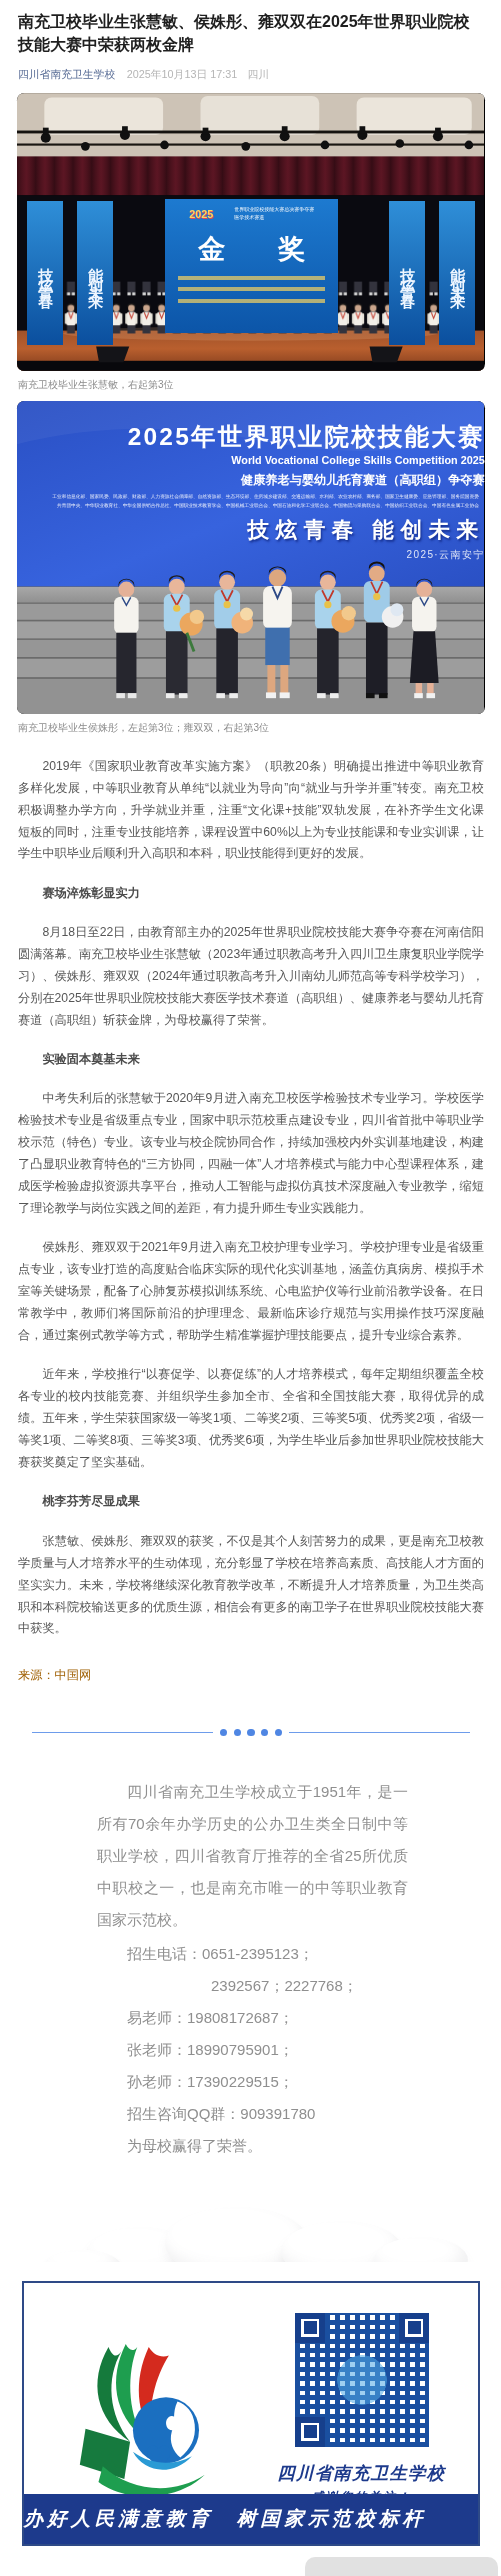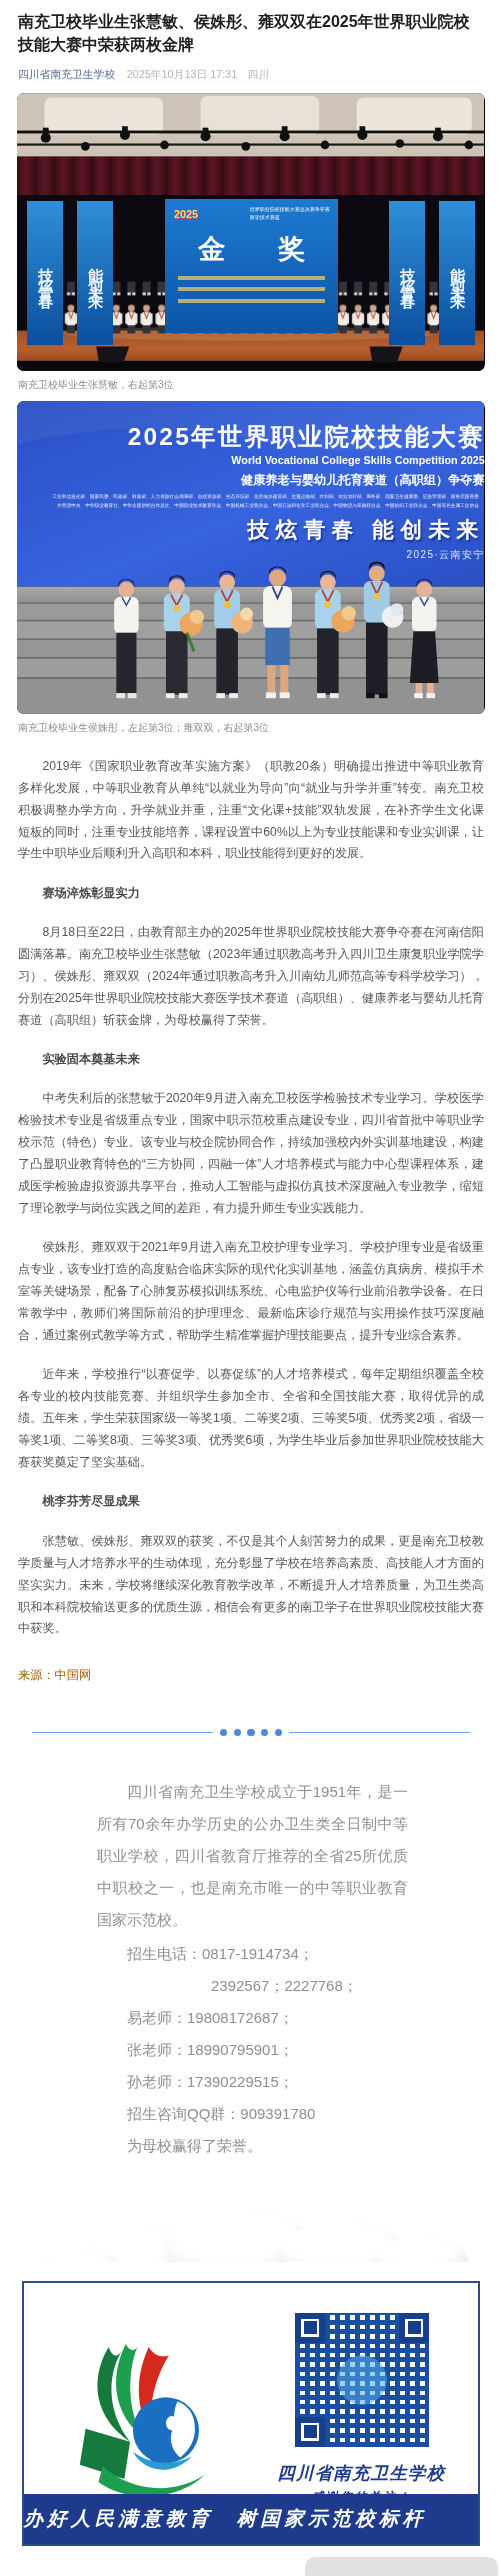--- a/index.html
+++ b/index.html
@@ -13,21 +13,21 @@
   .photo{position:relative;margin:0 17.3px;border-radius:7.2px;overflow:hidden;background:#000;}
   .photo1{height:278px;}
   .photo2{height:313px;}
   .caption{font-size:10px;color:#8c8c8c;margin:7.2px 18px 8px;line-height:14.4px;}
   
   .vbanner{position:absolute;top:108px;width:36px;height:144px;
      background:linear-gradient(180deg,#2f8fd8,#0b4f9e);display:flex;align-items:center;justify-content:center;}
   .vbanner span{writing-mode:vertical-rl;color:#eef6ff;font-size:15px;letter-spacing:8.6px;font-weight:600;}
   .screen{position:absolute;left:148px;top:106px;width:173px;height:134px;
      background:linear-gradient(180deg,#1d7ad0,#0c55a8);padding:7.2px 8.6px;box-sizing:border-box;text-align:center;}
-  .screen-head{display:flex;align-items:center;justify-content:space-between;gap:21px;}
+  .screen-head{display:flex;align-items:center;justify-content:center;gap:21px;}
   .screen-year{font-size:10.8px;font-weight:800;color:#ffd75e;text-shadow:0.7px 0.7px 0 #e0465a;}
   .screen-sub{font-size:5px;color:#fff;text-align:left;line-height:1.5;}
   .award{font-size:27px;color:#fff;font-weight:700;letter-spacing:13px;margin:10px 0 8.6px;text-indent:13px;}
   .gold-lines{height:32px;background:
      repeating-linear-gradient(180deg,rgba(255,215,94,.85) 0 3.6px,transparent 3.6px 11.5px);
      opacity:.8;margin:0 4.3px;}
   
   .p2text{position:absolute;left:0;right:0;text-align:right;color:#fff;}
   .p2-title{top:18.7px;font-size:24.5px;font-weight:800;letter-spacing:2.2px;}
   .p2-en{top:53px;font-size:10.8px;font-weight:700;}
@@ -323,21 +323,21 @@
       <i></i>
       <i></i>
       <i></i>
       <i></i>
     </span>
   <span class="line"></span>
 </div>
 
 <div class="intro">
   <p class="about">四川省南充卫生学校成立于1951年，是一所有70余年办学历史的公办卫生类全日制中等职业学校，四川省教育厅推荐的全省25所优质中职校之一，也是南充市唯一的中等职业教育国家示范校。</p>
-  <div class="c-line">招生电话：0817-1914734；</div>
+  <div class="c-line">招生电话：0651-2395123；</div>
   <div class="c-line indent2">2392567；2227768；</div>
   <div class="c-line">易老师：19808172687；</div>
   <div class="c-line">张老师：18990795901；</div>
   <div class="c-line">孙老师：17390229515；</div>
   <div class="c-line">招生咨询QQ群：909391780</div>
   <div class="c-line">为母校赢得了荣誉。</div>
 </div>
 
 <div class="clouds">
   <div class="cloud" style="left:86px;top:27px;width:108px;height:55px;"></div>

